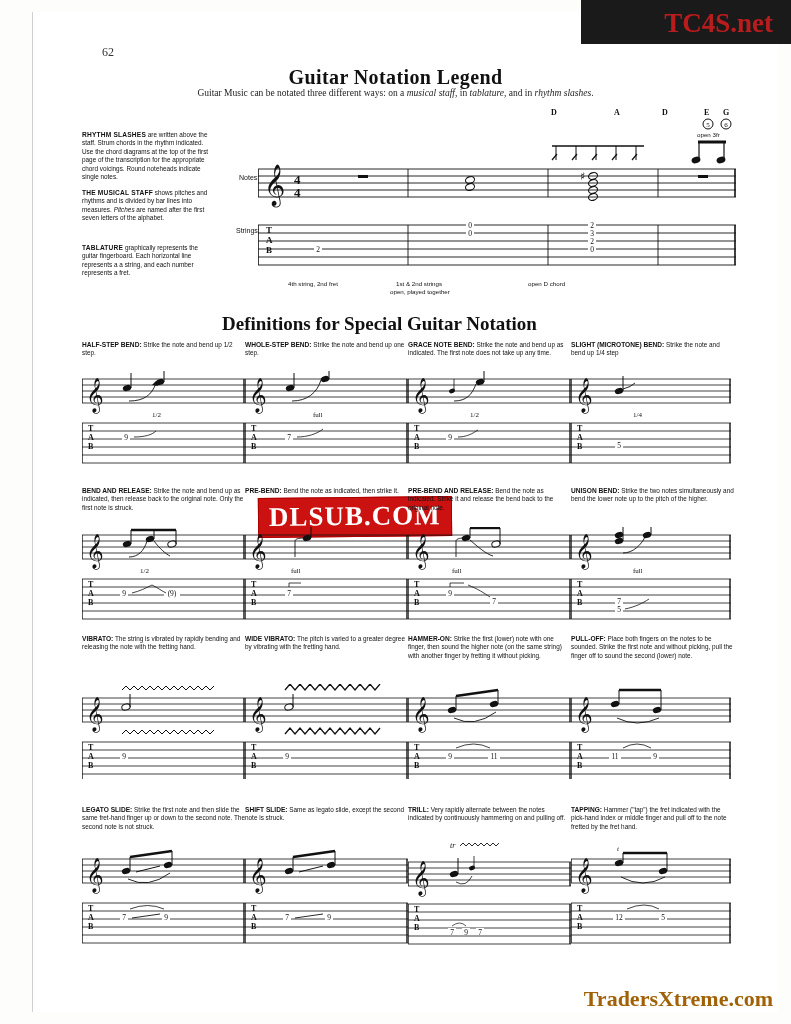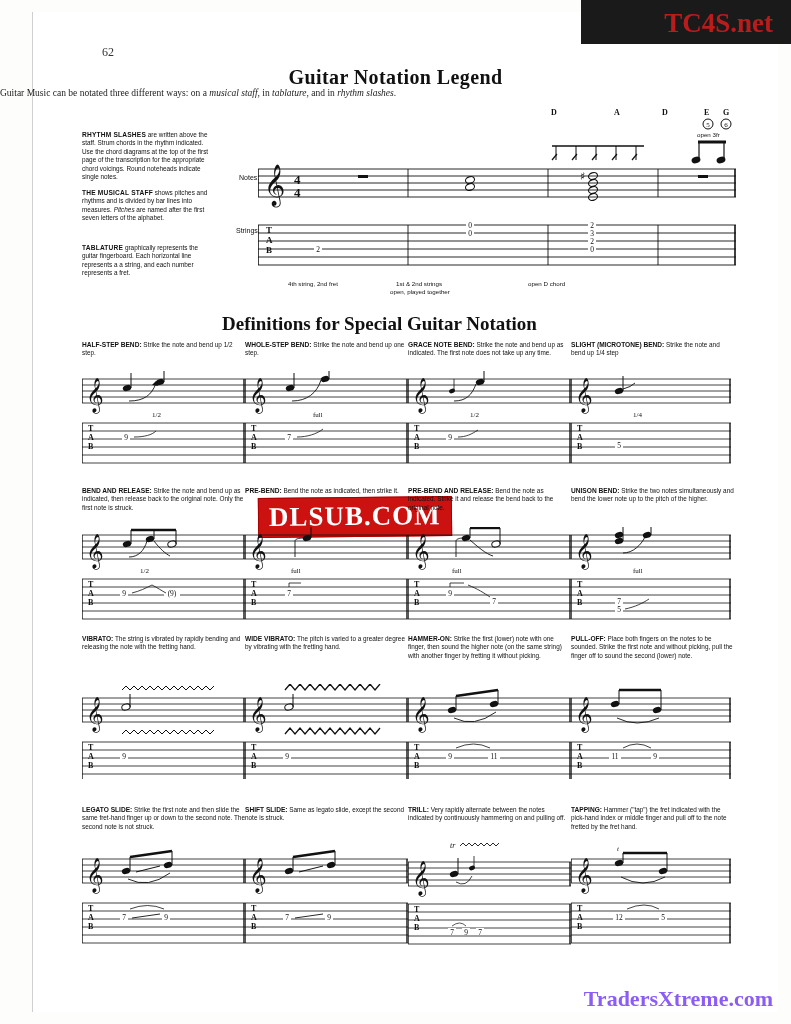--- a/index.html
+++ b/index.html
@@ -27,21 +27,21 @@
   }
   .wm-top{
     position:absolute;right:18px;top:8px;
     font-family:"Liberation Serif", serif;
     font-weight:bold;font-size:27px;color:#b91c1c;
     letter-spacing:0px;
   }
   .wm-bottom{
     position:absolute;right:18px;bottom:12px;
     font-family:"Liberation Serif", serif;
-    font-weight:bold;font-size:22px;color:#8b5cf6;
+    font-weight:bold;font-size:22px;color:#a16207;
   }
   .wm-mid{
     position:absolute;left:258px;top:497px;
     background:#cc1111;color:#ffffff;
     font-family:"Liberation Serif", serif;
     font-weight:bold;font-size:27px;
     padding:3px 10px 4px 10px;
     letter-spacing:1px;
     border:1px solid #aa0000;
     transform:rotate(-0.6deg);
@@ -50,21 +50,21 @@
     position:absolute;left:102px;top:45px;
     font-family:"Liberation Serif", serif;
     font-size:12px;color:#333;text-align:right;
   }
   .title1{
     position:absolute;left:0;top:66px;width:791px;text-align:center;
     font-family:"Liberation Serif", serif;
     font-weight:bold;font-size:20px;letter-spacing:.4px;
   }
   .subtitle1{
-    position:absolute;left:0;top:88px;width:791px;
+    position:absolute;left:0;top:88px;width:791px;text-align:center;
     font-family:"Liberation Serif", serif;
     font-size:9.5px;color:#222;
   }
   .subtitle1 i{font-style:italic;}
   .title2{
     position:absolute;left:0;top:313px;width:759px;text-align:center;
     font-family:"Liberation Serif", serif;
     font-weight:bold;font-size:19px;
   }
 

